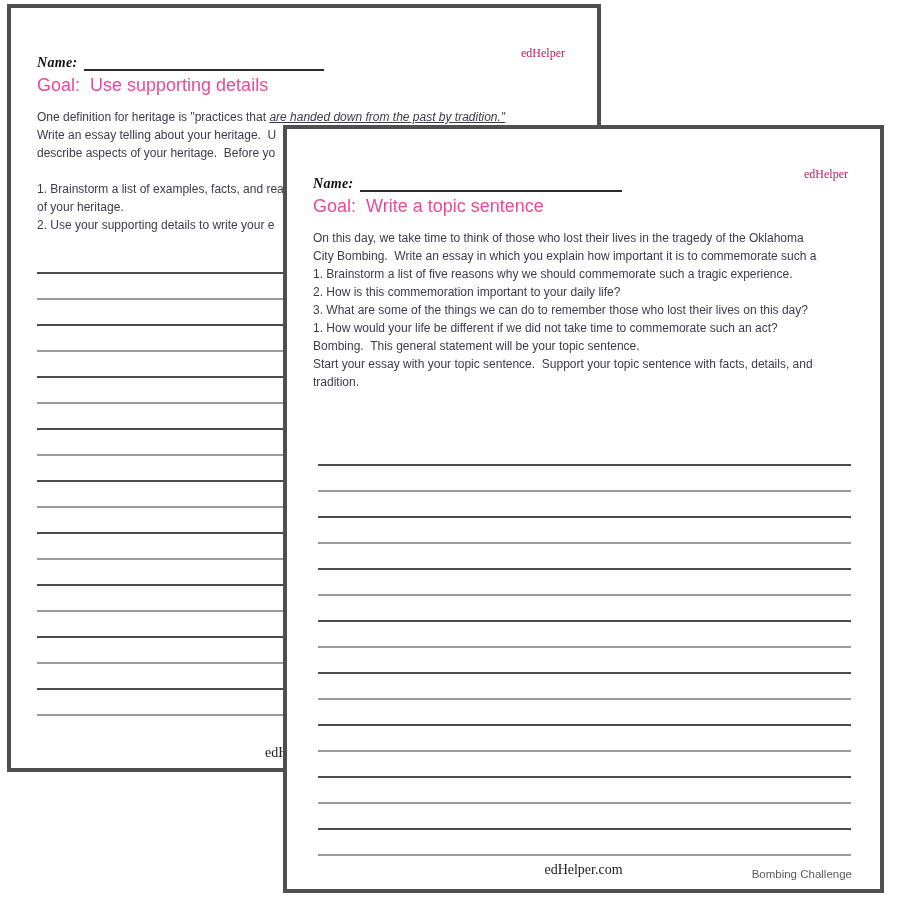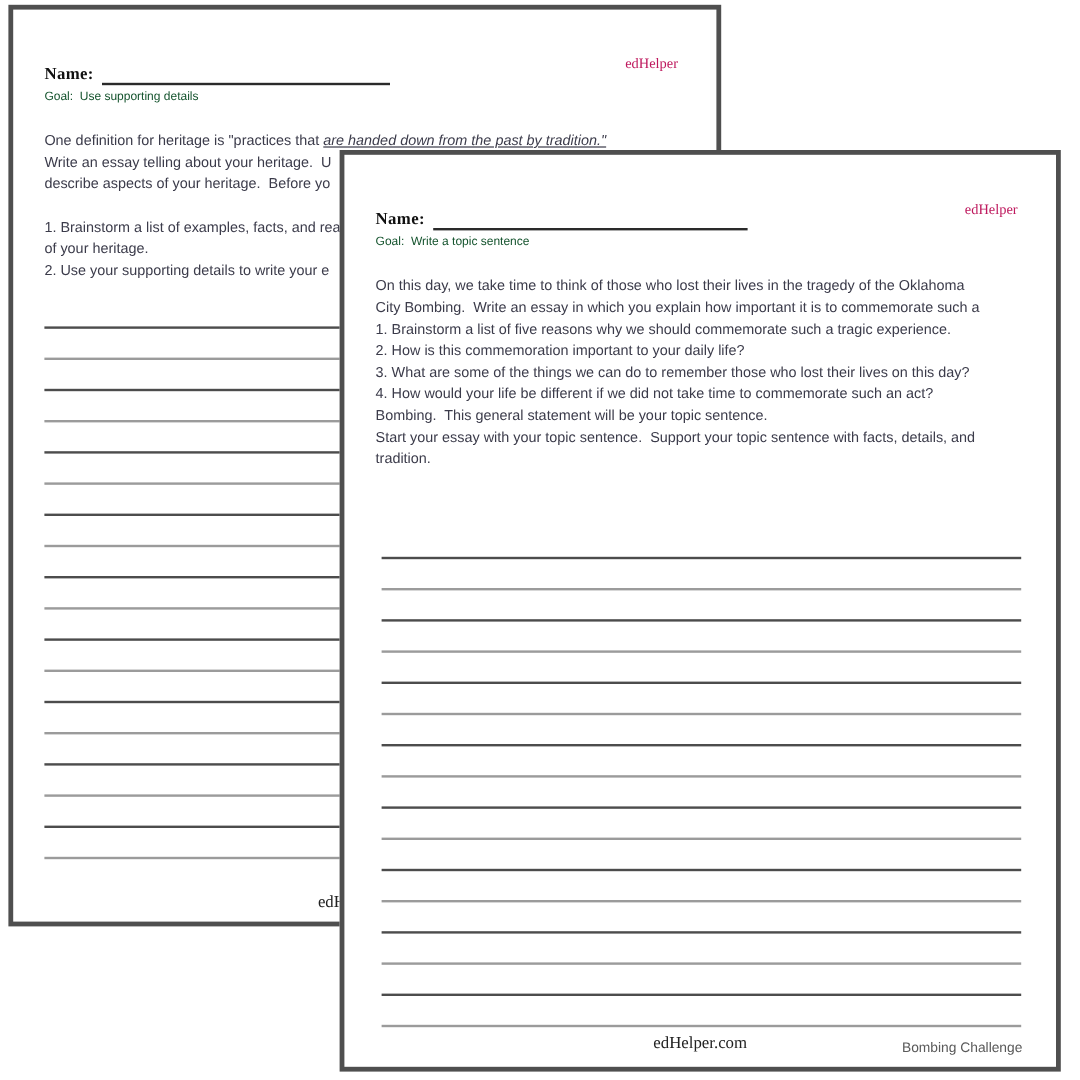--- a/index.html
+++ b/index.html
@@ -14,32 +14,32 @@
   .page.back{left:7px;top:4px;width:594px;height:768px;}
   .page.front{left:283px;top:125px;width:601px;height:768px;}
 
   .brand{
     position:absolute;top:38px;right:32px;
     font-family:"Liberation Serif", serif;font-size:12px;color:#be185d;
   }
   .name-row{position:absolute;left:26px;top:46px;display:flex;align-items:flex-end;}
   .name-label{
     font-family:"Liberation Serif", serif;font-weight:bold;
-    font-size:14px;color:#111111;letter-spacing:.3px;
+    font-size:14px;color:#111111;letter-spacing:.3px;font-style:italic;
   }
   .name-underline{
     display:inline-block;height:15px;margin-left:7px;
     border-bottom:2px solid #2a2a2a;
   }
   .back .name-underline{width:240px;}
   .front .name-underline{width:262px;}
 
   .goal{
     position:absolute;left:26px;top:67px;
-    font-size:10px;color:#14532d;white-space:pre;
+    font-size:18px;color:#ec4899;white-space:pre;
   }
   .body-block{position:absolute;left:26px;top:100px;right:12px;}
   .body-line{
     font-size:12px;line-height:18px;color:#3b3b4a;white-space:pre;
   }
   .u{text-decoration:underline;font-style:italic;}
 
   .wline{position:absolute;height:2px;}
   .back .wline{left:26px;width:533px;}
   .front .wline{left:31px;width:533px;}
@@ -105,21 +105,21 @@
     <span class="name-label">Name:</span>
     <span class="name-underline"></span>
   </div>
   <div class="goal">Goal:  Write a topic sentence</div>
   <div class="body-block" id="front-body">
       <div class="body-line">On this day, we take time to think of those who lost their lives in the tragedy of the Oklahoma</div>
       <div class="body-line">City Bombing.  Write an essay in which you explain how important it is to commemorate such a</div>
       <div class="body-line">1. Brainstorm a list of five reasons why we should commemorate such a tragic experience.</div>
       <div class="body-line">2. How is this commemoration important to your daily life?</div>
       <div class="body-line">3. What are some of the things we can do to remember those who lost their lives on this day?</div>
-      <div class="body-line">4. How would your life be different if we did not take time to commemorate such an act?</div>
+      <div class="body-line">1. How would your life be different if we did not take time to commemorate such an act?</div>
       <div class="body-line">Bombing.  This general statement will be your topic sentence.</div>
       <div class="body-line">Start your essay with your topic sentence.  Support your topic sentence with facts, details, and</div>
       <div class="body-line">tradition.</div>
     </div>
   <div id="front-lines">
       <div class="wline dark" style="top: 335px;"></div>
       <div class="wline light" style="top: 361px;"></div>
       <div class="wline dark" style="top: 387px;"></div>
       <div class="wline light" style="top: 413px;"></div>
       <div class="wline dark" style="top: 439px;"></div>

